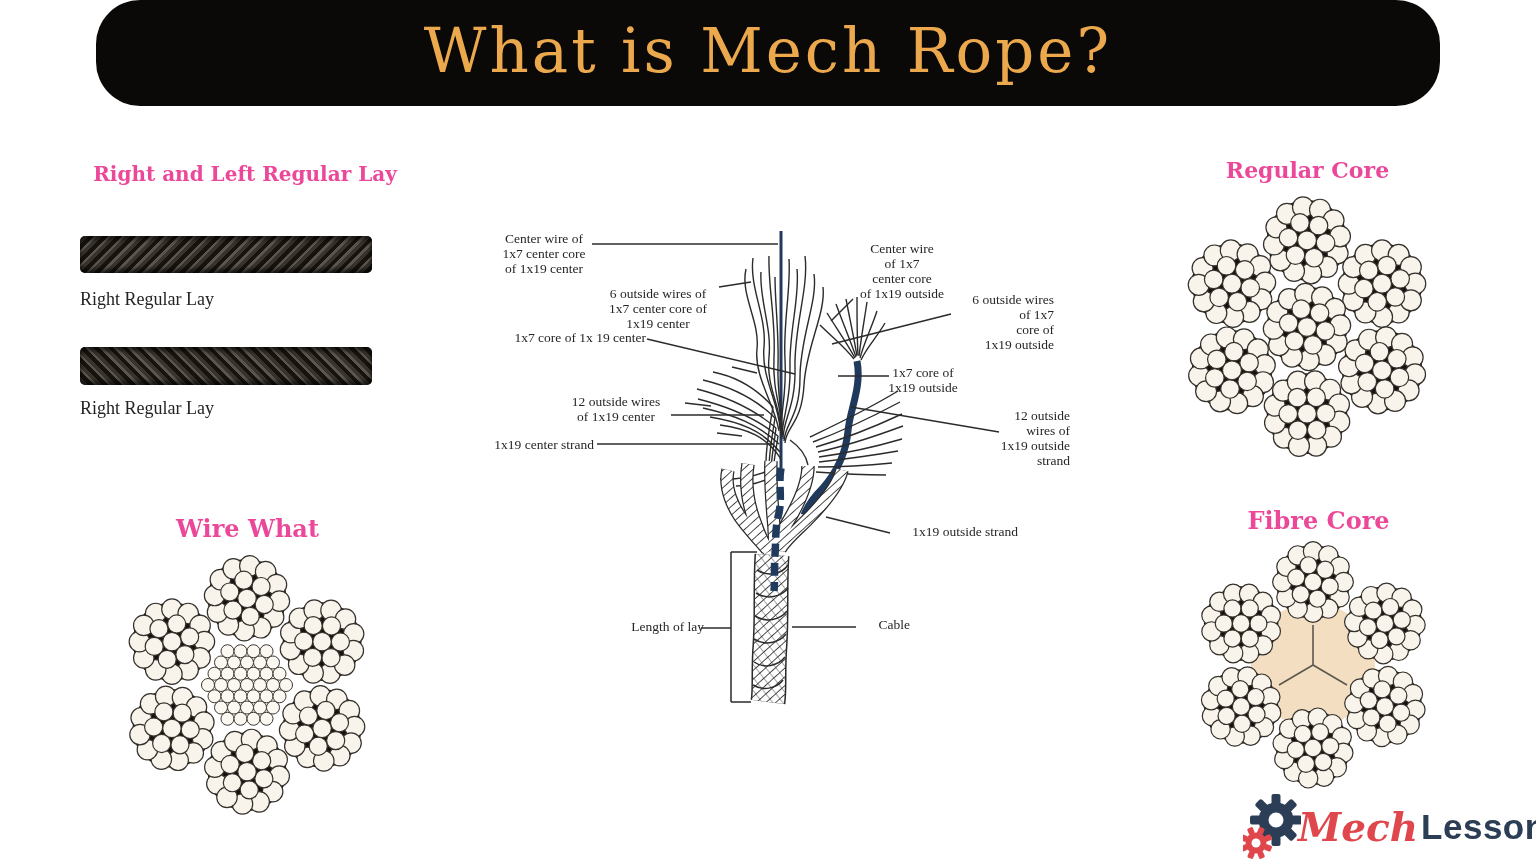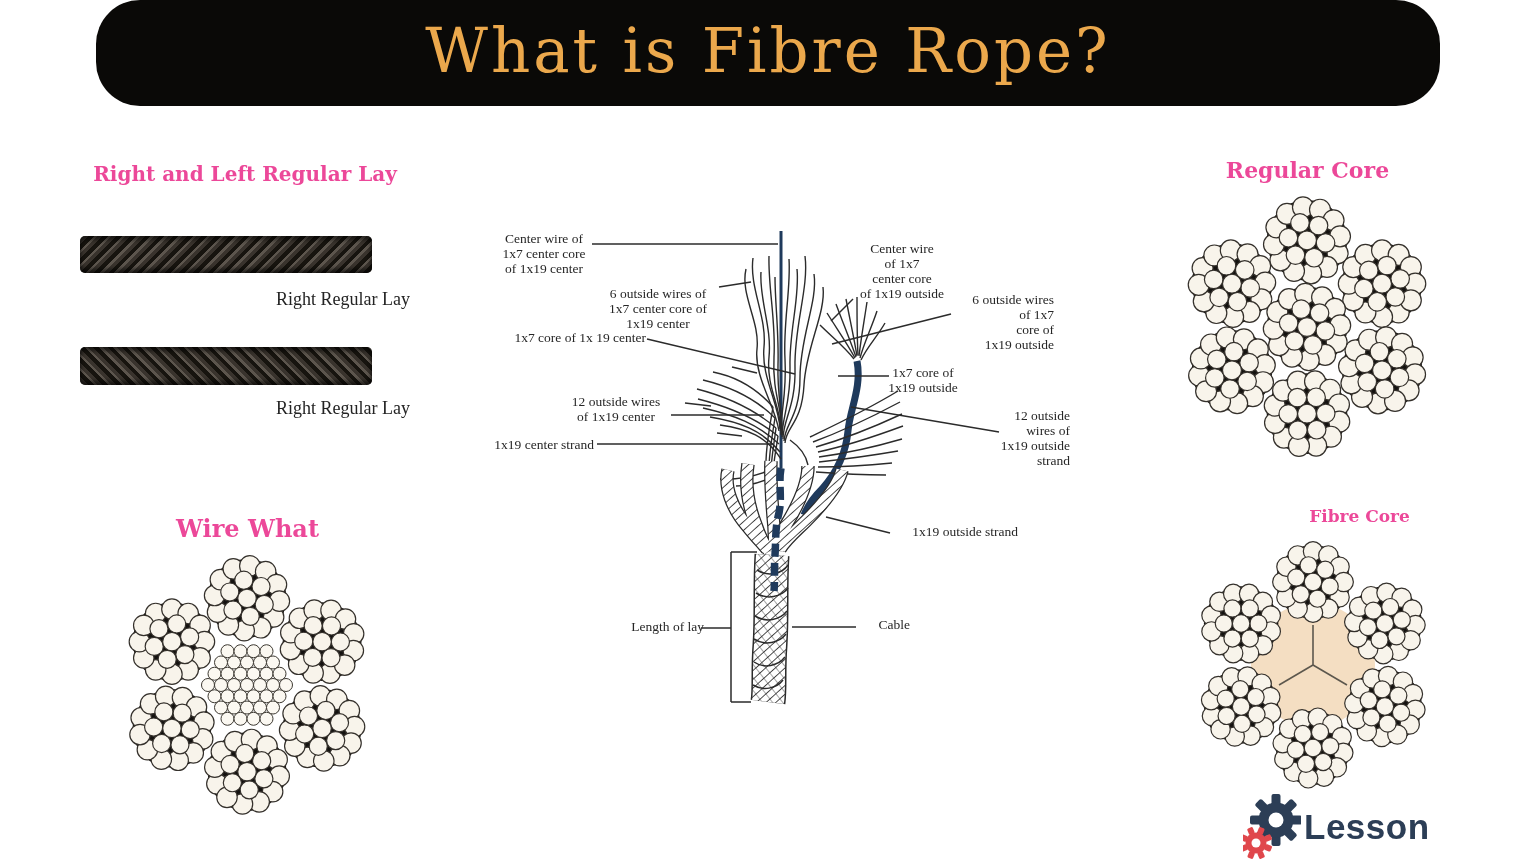--- a/index.html
+++ b/index.html
@@ -6,55 +6,55 @@
   html,body{width:1536px;height:864px;background:#ffffff;overflow:hidden;
     font-family:"Liberation Serif",serif;position:relative}
   .abs{position:absolute}
   
   #banner{left:96px;top:0;width:1344px;height:106px;background:#0a0907;
     border-radius:44px;display:flex;align-items:center;justify-content:center}
   #banner .title{font-family:"DejaVu Serif",serif;font-size:61px;color:#EBA84C;
     letter-spacing:3px;font-weight:500;margin-top:-6px}
   
   .slab{font-family:"DejaVu Serif",serif;font-weight:bold;color:#ec4899;text-align:center}
-  .sub{font-size:18px;color:#242424;text-align:right}
+  .sub{font-size:18px;color:#242424;text-align:left}
   
   .rope{left:80px;width:292px;border-radius:5px;
     box-shadow:inset 0 4px 4px rgba(0,0,0,.55), inset 0 -4px 4px rgba(0,0,0,.6)}
   .rope-right{background:repeating-linear-gradient(135deg,#5c554d 0 2.5px,#39332d 2.5px 6px,#17140f 6px 10px)}
   .rope-left{background:repeating-linear-gradient(45deg,#5c554d 0 2.5px,#39332d 2.5px 6px,#17140f 6px 10px)}
   
   .dlabel{position:absolute;font-size:13.5px;line-height:15px;color:#262626;white-space:pre-line}
   .tc{text-align:center}.tr{text-align:right}.tl{text-align:right}
   
   #logo{left:1243px;top:794px;display:flex;align-items:center;height:66px}
   #logo .mech{font-family:"DejaVu Serif",serif;font-style:italic;font-weight:bold;
     font-size:39px;color:#E0474C;margin-left:-3px}
   #logo .lesson{font-family:"Liberation Sans",sans-serif;font-weight:bold;
     font-size:35px;color:#2C3E56;margin-left:3px;letter-spacing:0.5px}
   svg{display:block}
 </style>
 </head>
 <body>
 
 <div class="abs" id="banner">
-  <div class="title">What is Fibre Rope?</div>
+  <div class="title">What is Mech Rope?</div>
 </div>
 
 <div class="abs slab" style="left:80px;top:162px;width:330px;font-size:20px">Right and Left Regular Lay</div>
 
 <div class="abs rope rope-right" style="top:236px;height:37px"></div>
 <div class="abs sub" style="left:80px;top:289px;width:330px">Right Regular Lay</div>
 
 <div class="abs rope rope-left" style="top:347px;height:38px"></div>
 <div class="abs sub" style="left:80px;top:398px;width:330px">Right Regular Lay</div>
 
 <div class="abs slab" style="left:1180px;top:157px;width:255px;font-size:22px">Regular Core</div>
 <div class="abs slab" style="left:115px;top:514px;width:265px;font-size:24px">Wire What</div>
-<div class="abs slab" style="left:1232px;top:506px;width:255px;font-size:17px">Fibre Core</div>
+<div class="abs slab" style="left:1191px;top:506px;width:255px;font-size:24px">Fibre Core</div>
 
 <svg class="abs" id="strandCore" style="left:1174px;top:194px" width="266" height="266" viewBox="-132 -132 264 264">
     <circle cx="5.2659812363336185e-15" cy="-86" r="40" fill="#141210"></circle>
     <circle cx="30.376660163930534" cy="-73.10587275985397" r="10.4" fill="#F8F4EB" stroke="#34302b" stroke-width="1.2"></circle>
     <circle cx="19.8598957640176" cy="-59.64502816843934" r="10.4" fill="#F8F4EB" stroke="#34302b" stroke-width="1.2"></circle>
     <circle cx="4.021688332369872" cy="-53.24597699583637" r="10.4" fill="#F8F4EB" stroke="#34302b" stroke-width="1.2"></circle>
     <circle cx="-12.894127240146023" cy="-55.62333983606947" r="10.4" fill="#F8F4EB" stroke="#34302b" stroke-width="1.2"></circle>
     <circle cx="-26.354971831560665" cy="-66.1401042359824" r="10.4" fill="#F8F4EB" stroke="#34302b" stroke-width="1.2"></circle>
     <circle cx="-32.75402300416362" cy="-81.97831166763014" r="10.4" fill="#F8F4EB" stroke="#34302b" stroke-width="1.2"></circle>
     <circle cx="-30.376660163930527" cy="-98.89412724014602" r="10.4" fill="#F8F4EB" stroke="#34302b" stroke-width="1.2"></circle>
@@ -646,14 +646,15 @@
         <rect x="-3" y="-16.5" width="6" height="7" rx="1.5" transform="rotate(112)" fill="#E0474C"></rect>
         <rect x="-3" y="-16.5" width="6" height="7" rx="1.5" transform="rotate(157)" fill="#E0474C"></rect>
         <rect x="-3" y="-16.5" width="6" height="7" rx="1.5" transform="rotate(202)" fill="#E0474C"></rect>
         <rect x="-3" y="-16.5" width="6" height="7" rx="1.5" transform="rotate(247)" fill="#E0474C"></rect>
         <rect x="-3" y="-16.5" width="6" height="7" rx="1.5" transform="rotate(292)" fill="#E0474C"></rect>
         <rect x="-3" y="-16.5" width="6" height="7" rx="1.5" transform="rotate(337)" fill="#E0474C"></rect>
         <circle r="10.5" fill="#E0474C"></circle>
         <circle r="4.5" fill="#ffffff"></circle>
       </g>
   </svg>
+  <span class="mech">Mech</span>
   <span class="lesson">Lesson</span>
 </div>
 
 </body></html>

